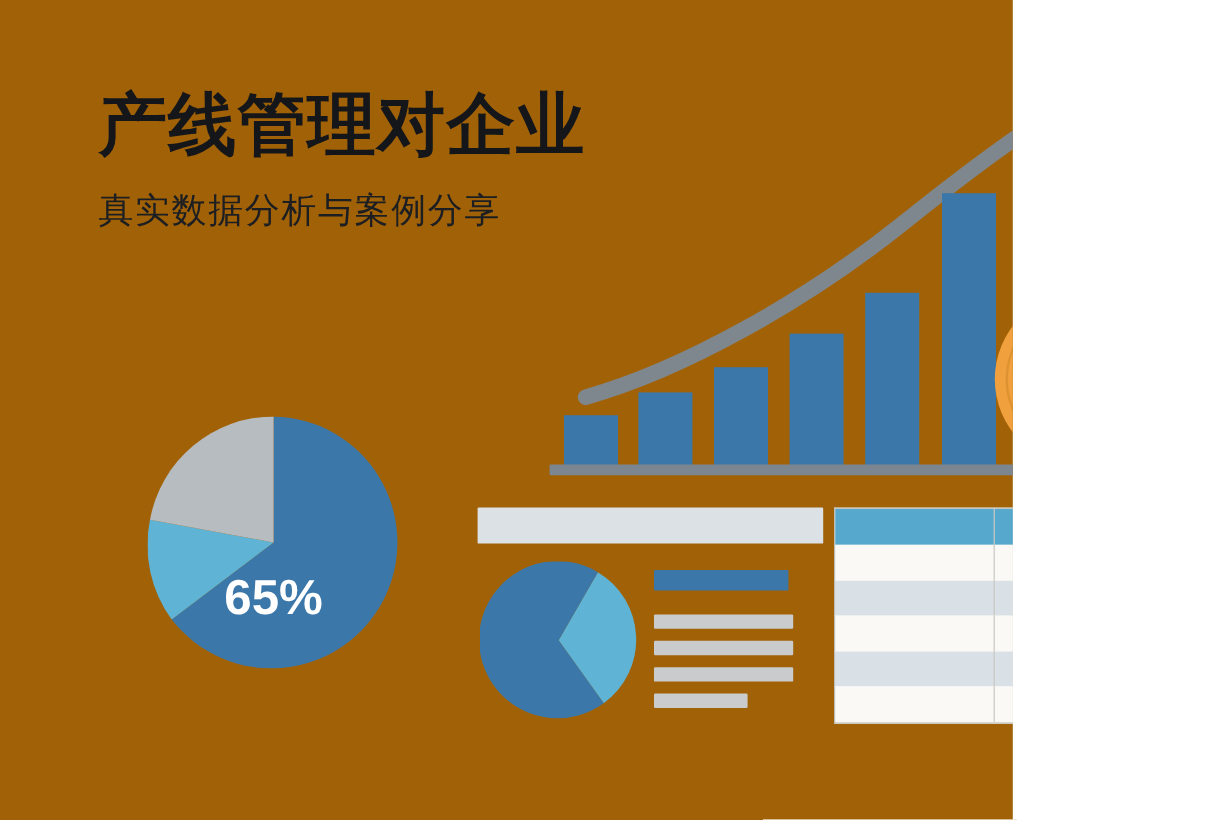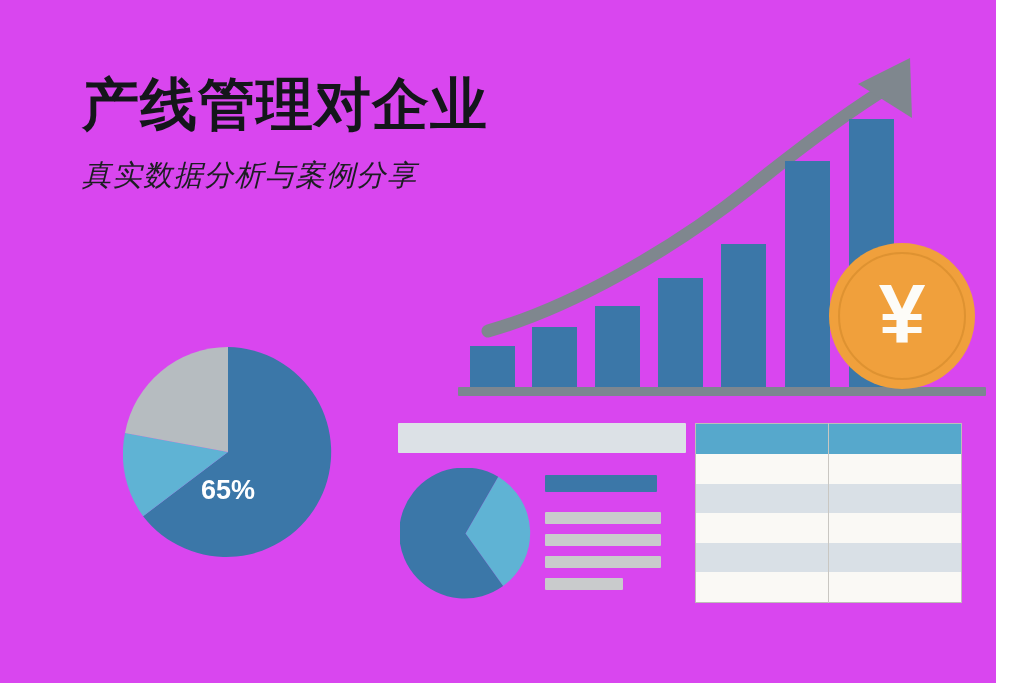--- a/index.html
+++ b/index.html
@@ -2,23 +2,23 @@
 <html><head>
 <meta charset="utf-8">
 <style>
   html, body {
     margin: 0;
     padding: 0;
     background: #ffffff;
   }
   #poster {
     position: relative;
-    width: 996px;
+    width: 844px;
     height: 683px;
-    background: #d946ef;
+    background: #a16207;
     overflow: hidden;
     font-family: "Liberation Sans", "DejaVu Sans", sans-serif;
   }
 
   
   #headline {
     position: absolute;
     left: 82px;
     top: 72px;
     width: 560px;
@@ -31,21 +31,20 @@
     color: #14161a;
     white-space: nowrap;
   }
   #subtitle {
     margin-top: 20px;
     font-size: 29px;
     font-weight: 500;
     letter-spacing: 1.5px;
     color: #1c1e22;
     white-space: nowrap;
-    font-style: italic;
   }
 
   
   #bar-chart {
     position: absolute;
     left: 440px;
     top: 40px;
     width: 560px;
     height: 360px;
   }
@@ -112,21 +111,21 @@
     width: 210px;
     height: 210px;
   }
   #big-pie-label {
     position: absolute;
     left: 0;
     top: 128px;
     width: 210px;
     text-align: center;
     color: #ffffff;
-    font-size: 27px;
+    font-size: 41px;
     font-weight: 700;
     letter-spacing: 0px;
   }
 
   
   #panel-header {
     position: absolute;
     left: 398px;
     top: 423px;
     width: 288px;

